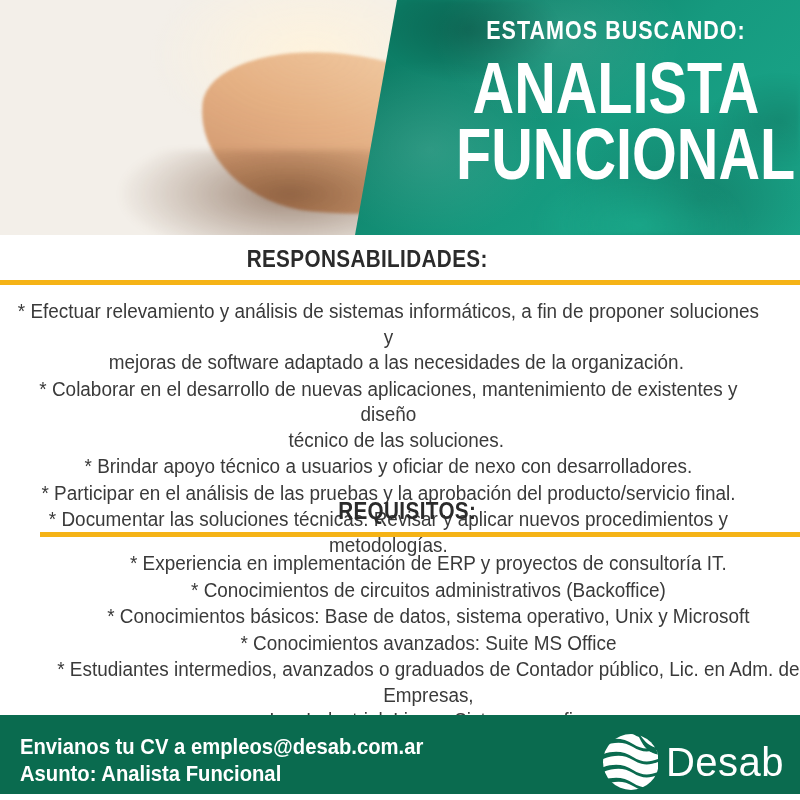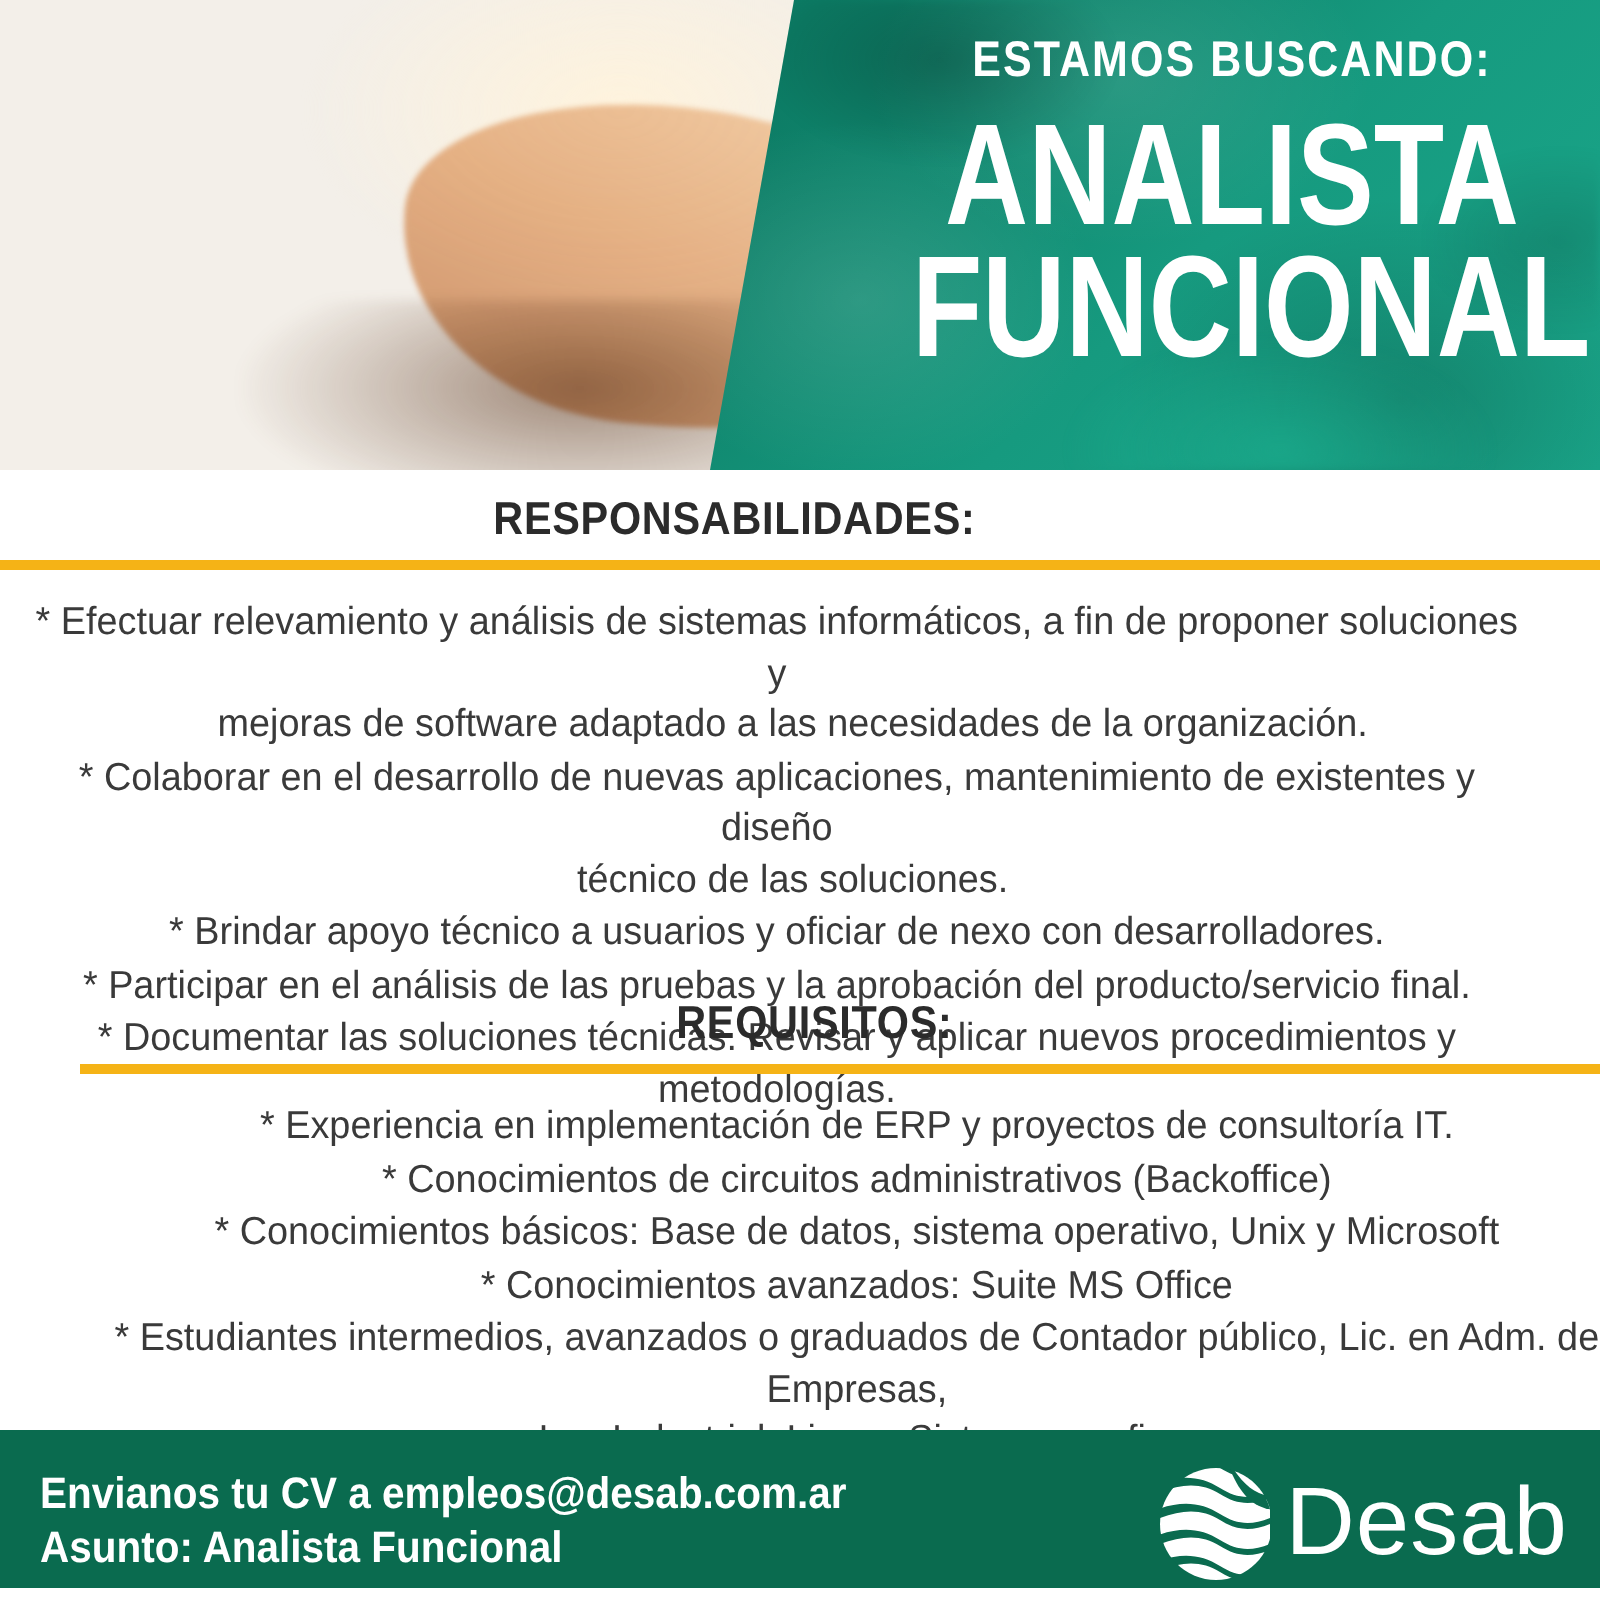--- a/index.html
+++ b/index.html
@@ -213,21 +213,21 @@
     top: 18px;
     display: flex;
     align-items: center;
     gap: 4px;
   }
   .brand-mark { display: block; }
   .brand-word {
     color: #ffffff;
     font-family: "Liberation Sans", sans-serif;
     font-weight: normal;
-    font-size: 48px;
+    font-size: 40px;
     line-height: 48px;
     letter-spacing: .5px;
   }
 </style>
 </head>
 <body>
 
 <div class="poster">
 
   <div class="header">

